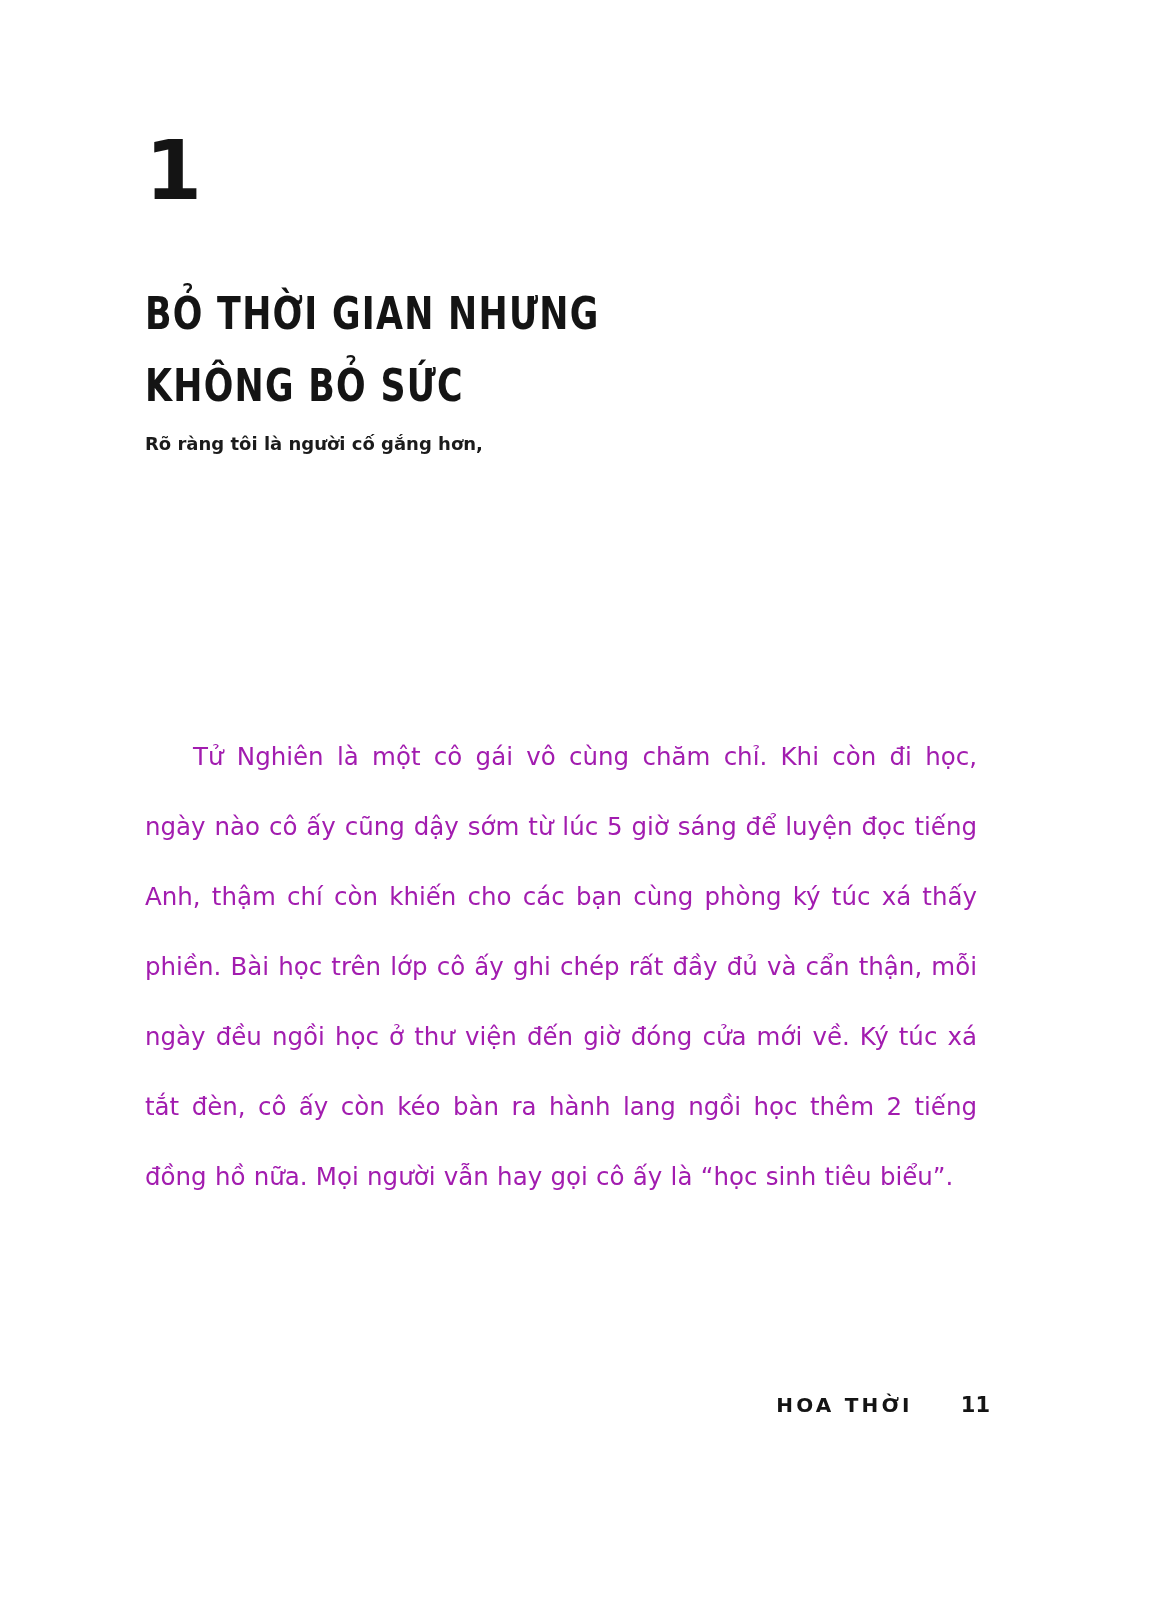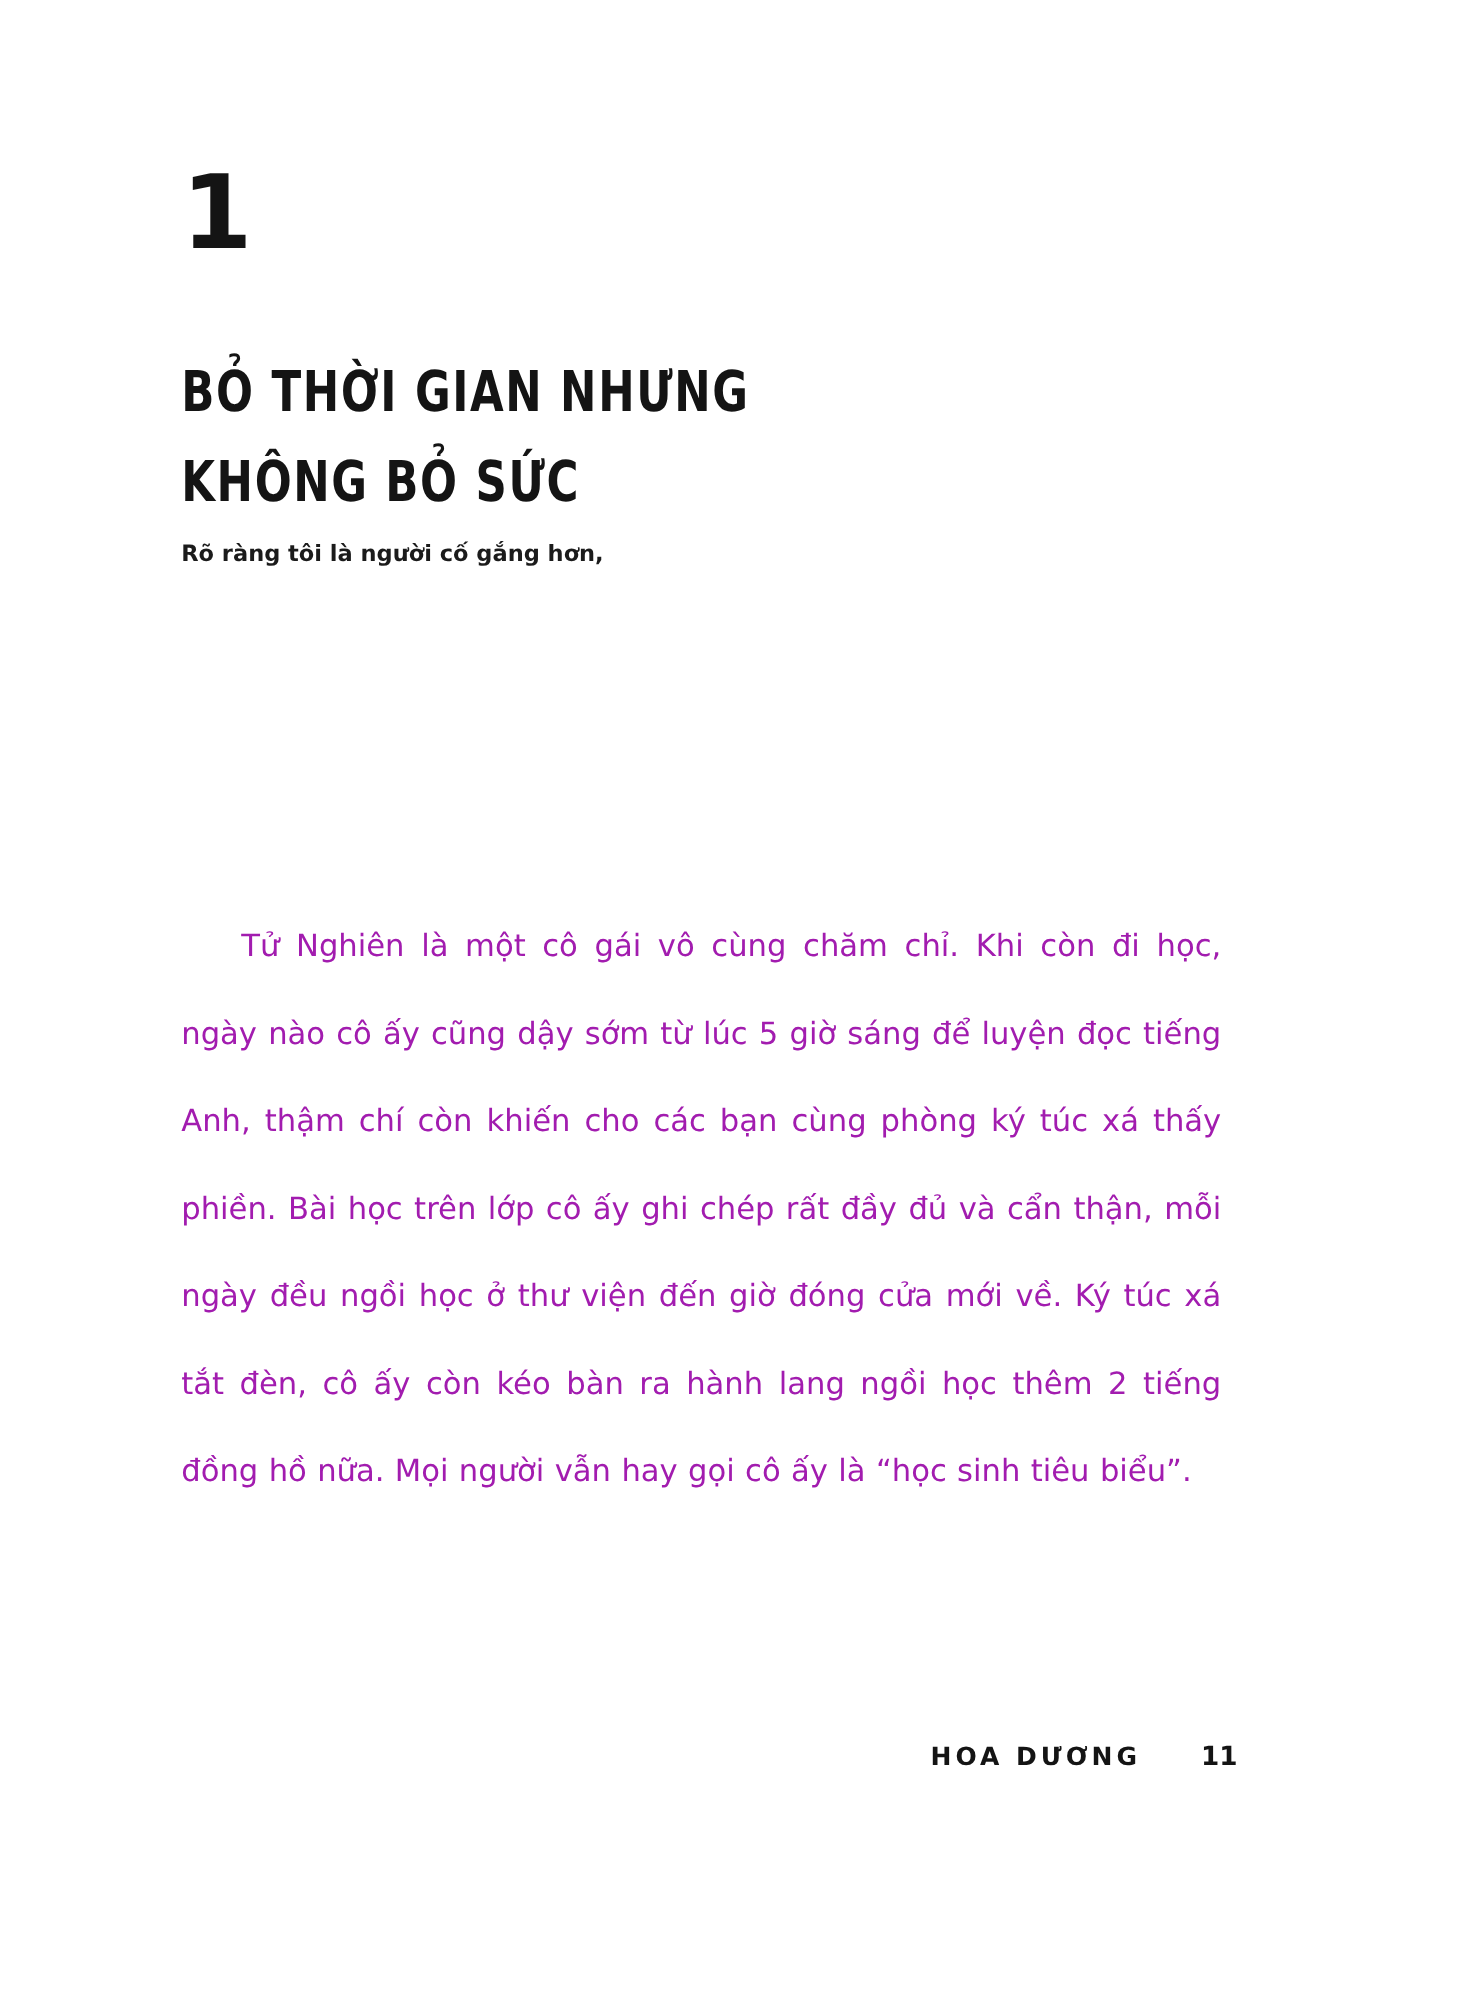--- a/index.html
+++ b/index.html
@@ -144,18 +144,18 @@
 
     <h2 class="chapter-subtitle">
       <span class="line">Rõ ràng tôi là người cố gắng hơn,</span>
     </h2>
 
     <div class="body-text">
       <p>Tử Nghiên là một cô gái vô cùng chăm chỉ. Khi còn đi học, ngày nào cô ấy cũng dậy sớm từ lúc 5 giờ sáng để luyện đọc tiếng Anh, thậm chí còn khiến cho các bạn cùng phòng ký túc xá thấy phiền. Bài học trên lớp cô ấy ghi chép rất đầy đủ và cẩn thận, mỗi ngày đều ngồi học ở thư viện đến giờ đóng cửa mới về. Ký túc xá tắt đèn, cô ấy còn kéo bàn ra hành lang ngồi học thêm 2 tiếng đồng hồ nữa. Mọi người vẫn hay gọi cô ấy là “học sinh tiêu biểu”.</p>
     </div>
 
     <div class="footer">
-      <span class="footer-brand">HOA DƯƠNG</span>
+      <span class="footer-brand">HOA THỜI</span>
       <span class="footer-page">11</span>
     </div>
 
   </div>
 </div>
 
 </body></html>

